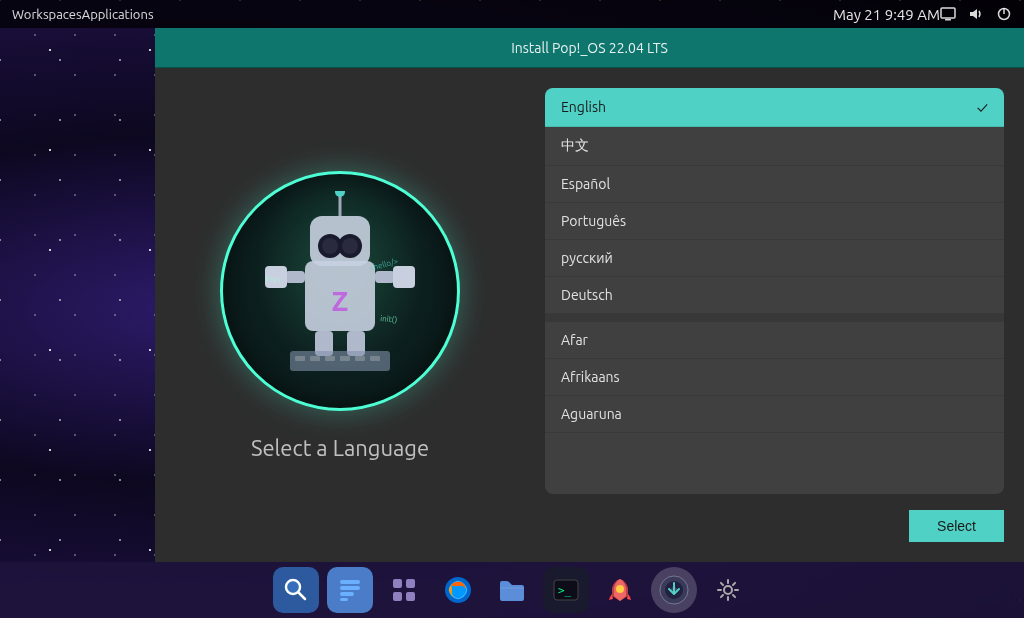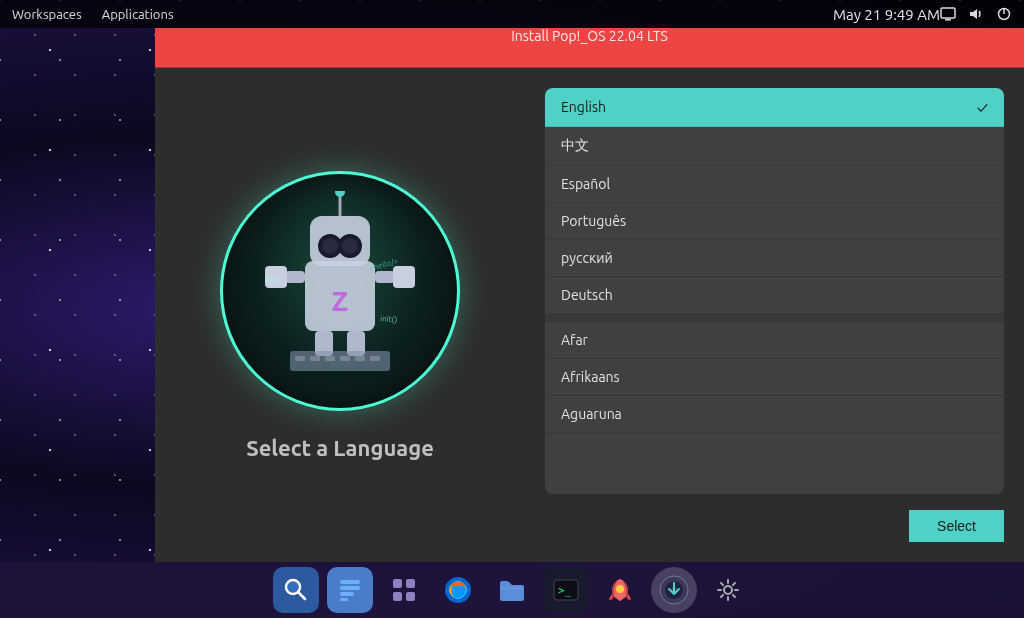--- a/index.html
+++ b/index.html
@@ -54,21 +54,20 @@
       display: flex;
       align-items: center;
       padding: 0 12px;
       z-index: 100;
       color: white;
       font-size: 13px;
     }
 
     .topbar-left {
       display: flex;
-      gap: 20px;
       align-items: center;
     }
 
     .topbar-center {
       flex: 1;
       text-align: right;
       font-size: 15px;
       color: rgba(255,255,255,0.9);
     }
 
@@ -133,23 +132,23 @@
       left: 155px;
       right: 0;
       bottom: 56px;
       background: #2d2d2d;
       display: flex;
       flex-direction: column;
     }
 
     .window-titlebar {
       height: 40px;
-      background: #ef4444;
-      display: flex;
-      align-items: flex-start;
+      background: #0f766e;
+      display: flex;
+      align-items: center;
       justify-content: center;
       color: rgba(255,255,255,0.9);
       font-size: 14px;
       border-bottom: 1px solid rgba(0,0,0,0.3);
     }
 
     .window-content {
       flex: 1;
       display: flex;
       position: relative;
@@ -185,21 +184,21 @@
 
     .robot-svg {
       width: 180px;
       height: 200px;
     }
 
     .select-language-label {
       margin-top: 24px;
       color: rgba(255,255,255,0.7);
       font-size: 22px;
-      font-weight: 700;
+      font-weight: 400;
     }
 
     
     .right-panel {
       flex: 1;
       background: #2d2d2d;
       display: flex;
       flex-direction: column;
       padding: 20px;
       overflow: hidden;

